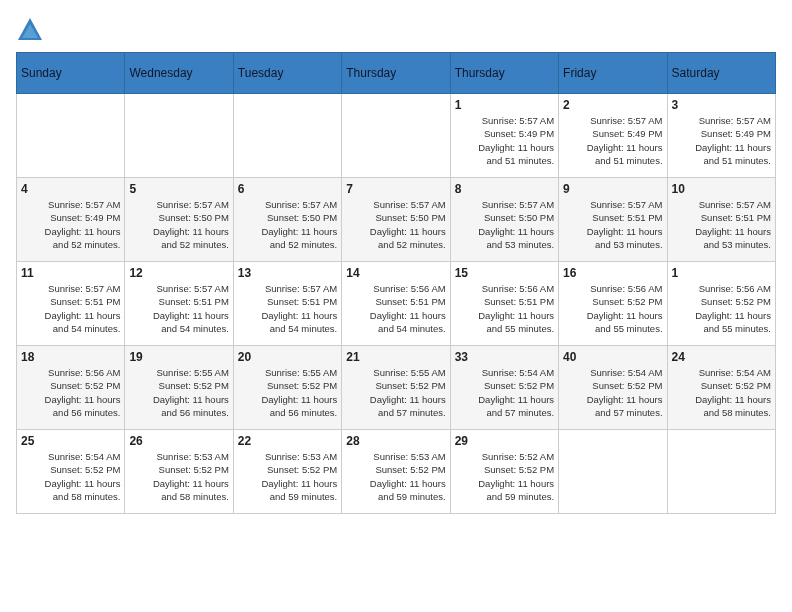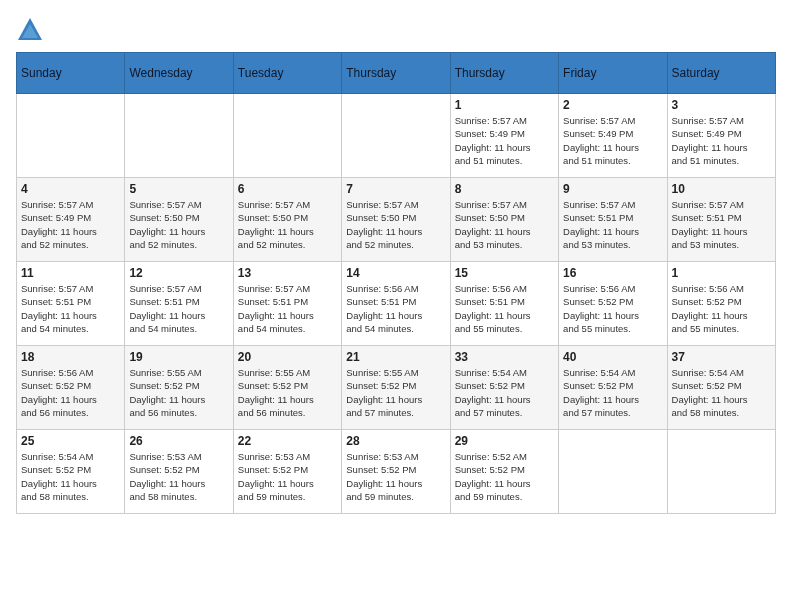--- a/index.html
+++ b/index.html
@@ -75,20 +75,21 @@
       font-size: 12px;
       font-weight: bold;
       color: #222;
       display: block;
       margin-bottom: 2px;
     }
     .day-info {
       font-size: 9.5px;
       color: #333;
       line-height: 1.4;
+      text-align: right;
     }
     .empty-cell {
       background: #fff !important;
     }
   </style>
 </head>
 <body>
 
 <div class="header-area">
   <div class="logo">
@@ -286,21 +287,21 @@
 and 57 minutes.</div>
         </td>
         <td>
           <span class="day-number">40</span>
           <div class="day-info" style="white-space: pre-line;">Sunrise: 5:54 AM
 Sunset: 5:52 PM
 Daylight: 11 hours
 and 57 minutes.</div>
         </td>
         <td>
-          <span class="day-number">37</span>
+          <span class="day-number">24</span>
           <div class="day-info" style="white-space: pre-line;">Sunrise: 5:54 AM
 Sunset: 5:52 PM
 Daylight: 11 hours
 and 58 minutes.</div>
         </td>
       </tr>
       <tr>
         <td>
           <span class="day-number">25</span>
           <div class="day-info" style="white-space: pre-line;">Sunrise: 5:54 AM

